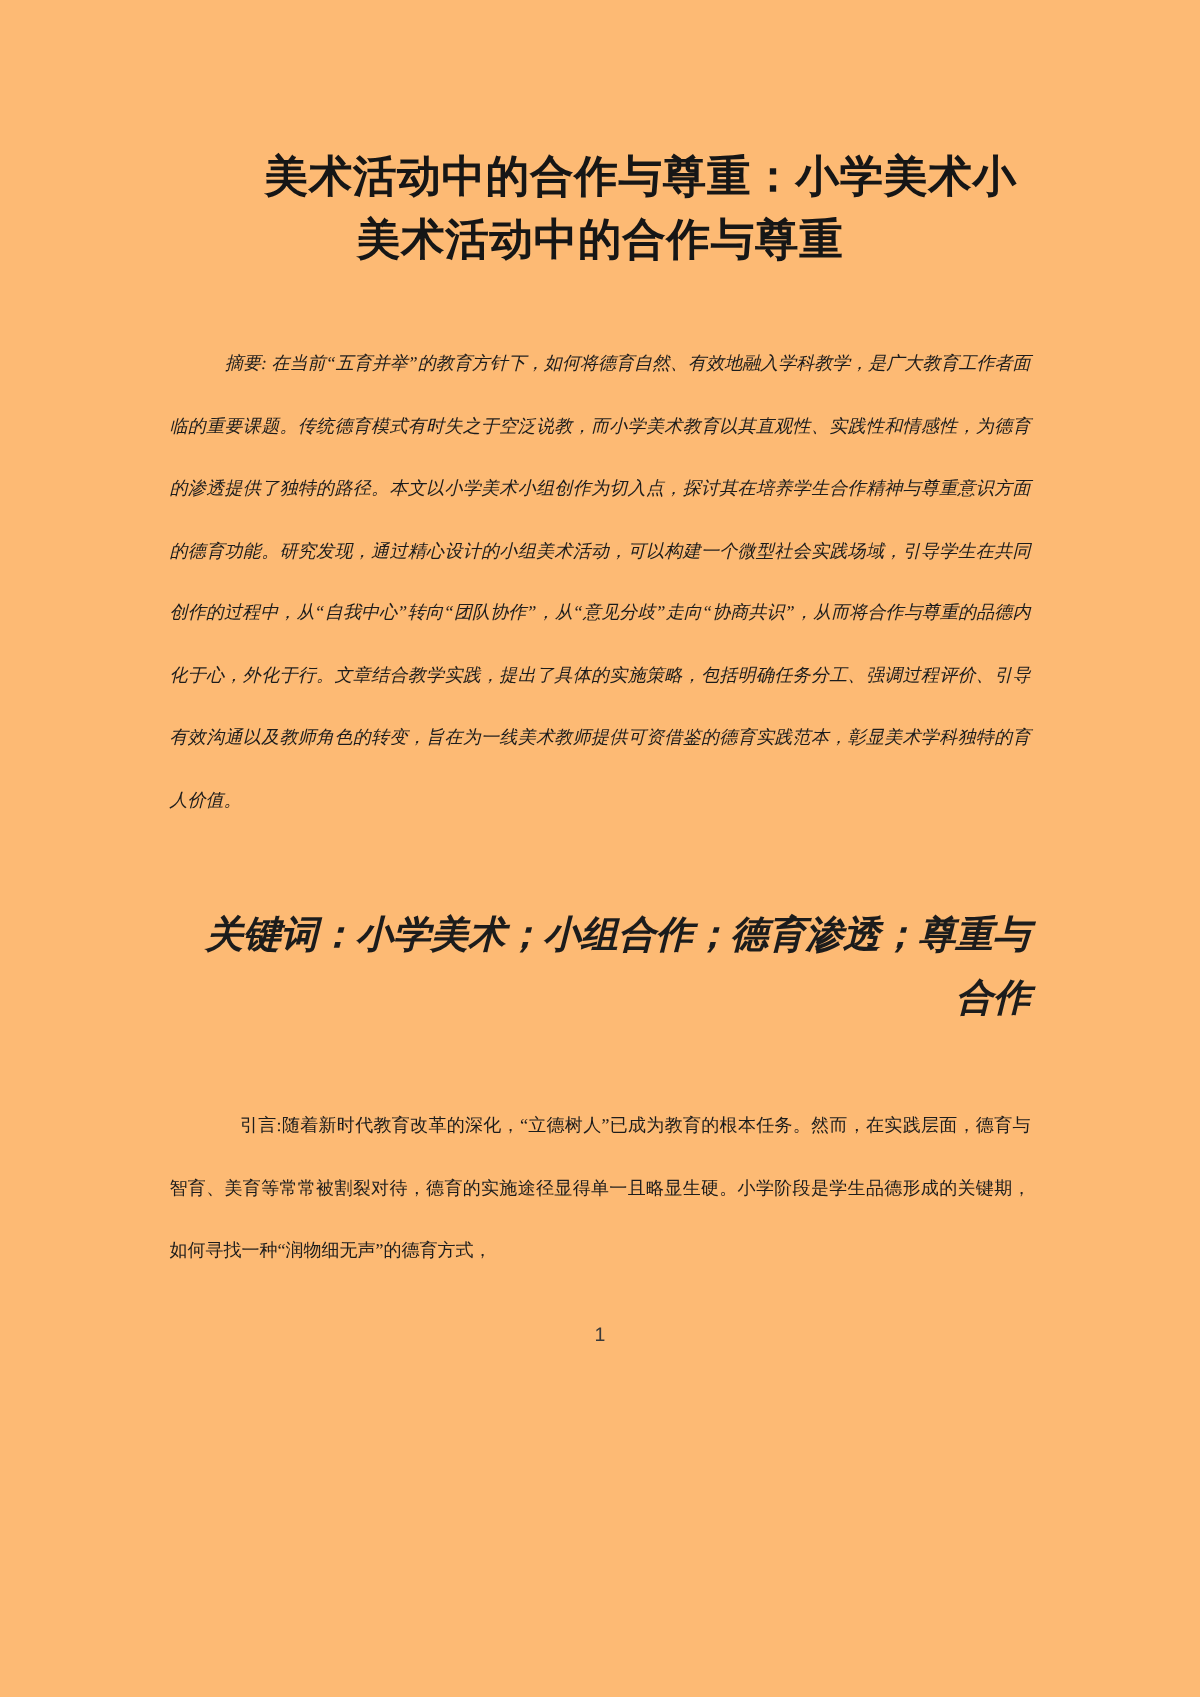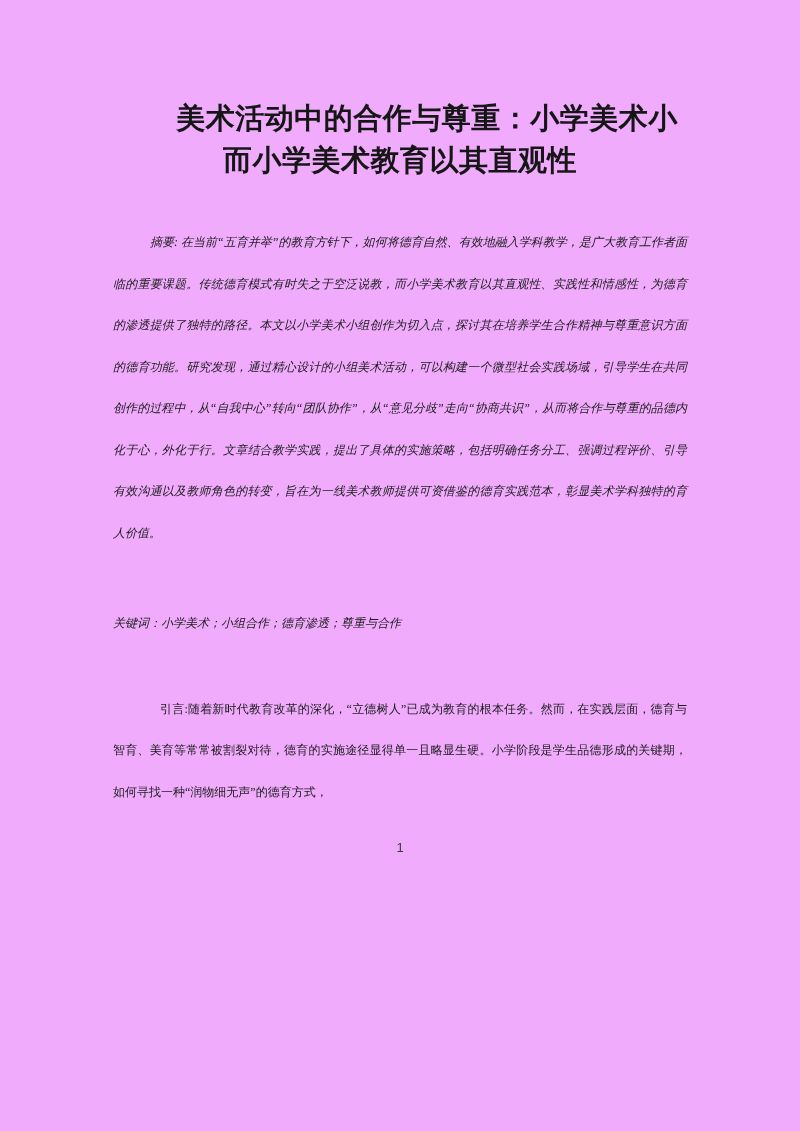--- a/index.html
+++ b/index.html
@@ -4,21 +4,21 @@
 <style>
   html, body {
     margin: 0;
     padding: 0;
     background: #ffffff;
   }
   .page {
     position: relative;
     width: 800px;
     height: 1131px;
-    background: #f0abfc;
+    background: #fdba74;
     box-sizing: border-box;
     padding: 97px 113px 0 113px;
     overflow: hidden;
     color: #1c1c1c;
   }
   .doc-title {
     margin: 0;
     font-family: "Liberation Sans", sans-serif;
     font-weight: 600;
     font-size: 29px;
@@ -41,23 +41,24 @@
   .abstract {
     margin: 41px 0 0 0;
     font-family: "Liberation Serif", serif;
     font-style: italic;          
     text-indent: 37px;
   }
   .keywords {
     margin: 49px 0 0 0;
     font-family: "Liberation Serif", serif;
     font-style: italic;          
-    font-size: 12px;
+    font-size: 25px;
     line-height: 41.5px;
-    text-align: left;
+    text-align: right;
+    font-weight: bold;
   }
   .intro {
     margin: 44px 0 0 0;
     font-family: "Liberation Serif", serif;
     font-style: normal;          
     text-indent: 47px;
   }
   .page-number {
     margin-top: 25px;
     text-align: center;
@@ -67,21 +68,21 @@
     color: #3a3a3a;
   }
 </style>
 </head>
 <body>
 
 <div class="page">
 
   <h1 class="doc-title">
     <span class="title-line title-line-1">美术活动中的合作与尊重：小学美术小</span>
-    <span class="title-line">而小学美术教育以其直观性</span>
+    <span class="title-line">美术活动中的合作与尊重</span>
   </h1>
 
   <p class="para abstract">摘要: 在当前“五育并举”的教育方针下，如何将德育自然、有效地融入学科教学，是广大教育工作者面临的重要课题。传统德育模式有时失之于空泛说教，而小学美术教育以其直观性、实践性和情感性，为德育的渗透提供了独特的路径。本文以小学美术小组创作为切入点，探讨其在培养学生合作精神与尊重意识方面的德育功能。研究发现，通过精心设计的小组美术活动，可以构建一个微型社会实践场域，引导学生在共同创作的过程中，从“自我中心”转向“团队协作”，从“意见分歧”走向“协商共识”，从而将合作与尊重的品德内化于心，外化于行。文章结合教学实践，提出了具体的实施策略，包括明确任务分工、强调过程评价、引导有效沟通以及教师角色的转变，旨在为一线美术教师提供可资借鉴的德育实践范本，彰显美术学科独特的育人价值。</p>
 
   <p class="keywords">关键词：小学美术；小组合作；德育渗透；尊重与合作</p>
 
   <p class="para intro">引言:随着新时代教育改革的深化，“立德树人”已成为教育的根本任务。然而，在实践层面，德育与智育、美育等常常被割裂对待，德育的实施途径显得单一且略显生硬。小学阶段是学生品德形成的关键期，如何寻找一种“润物细无声”的德育方式，</p>
 
   <div class="page-number">1</div>
 

